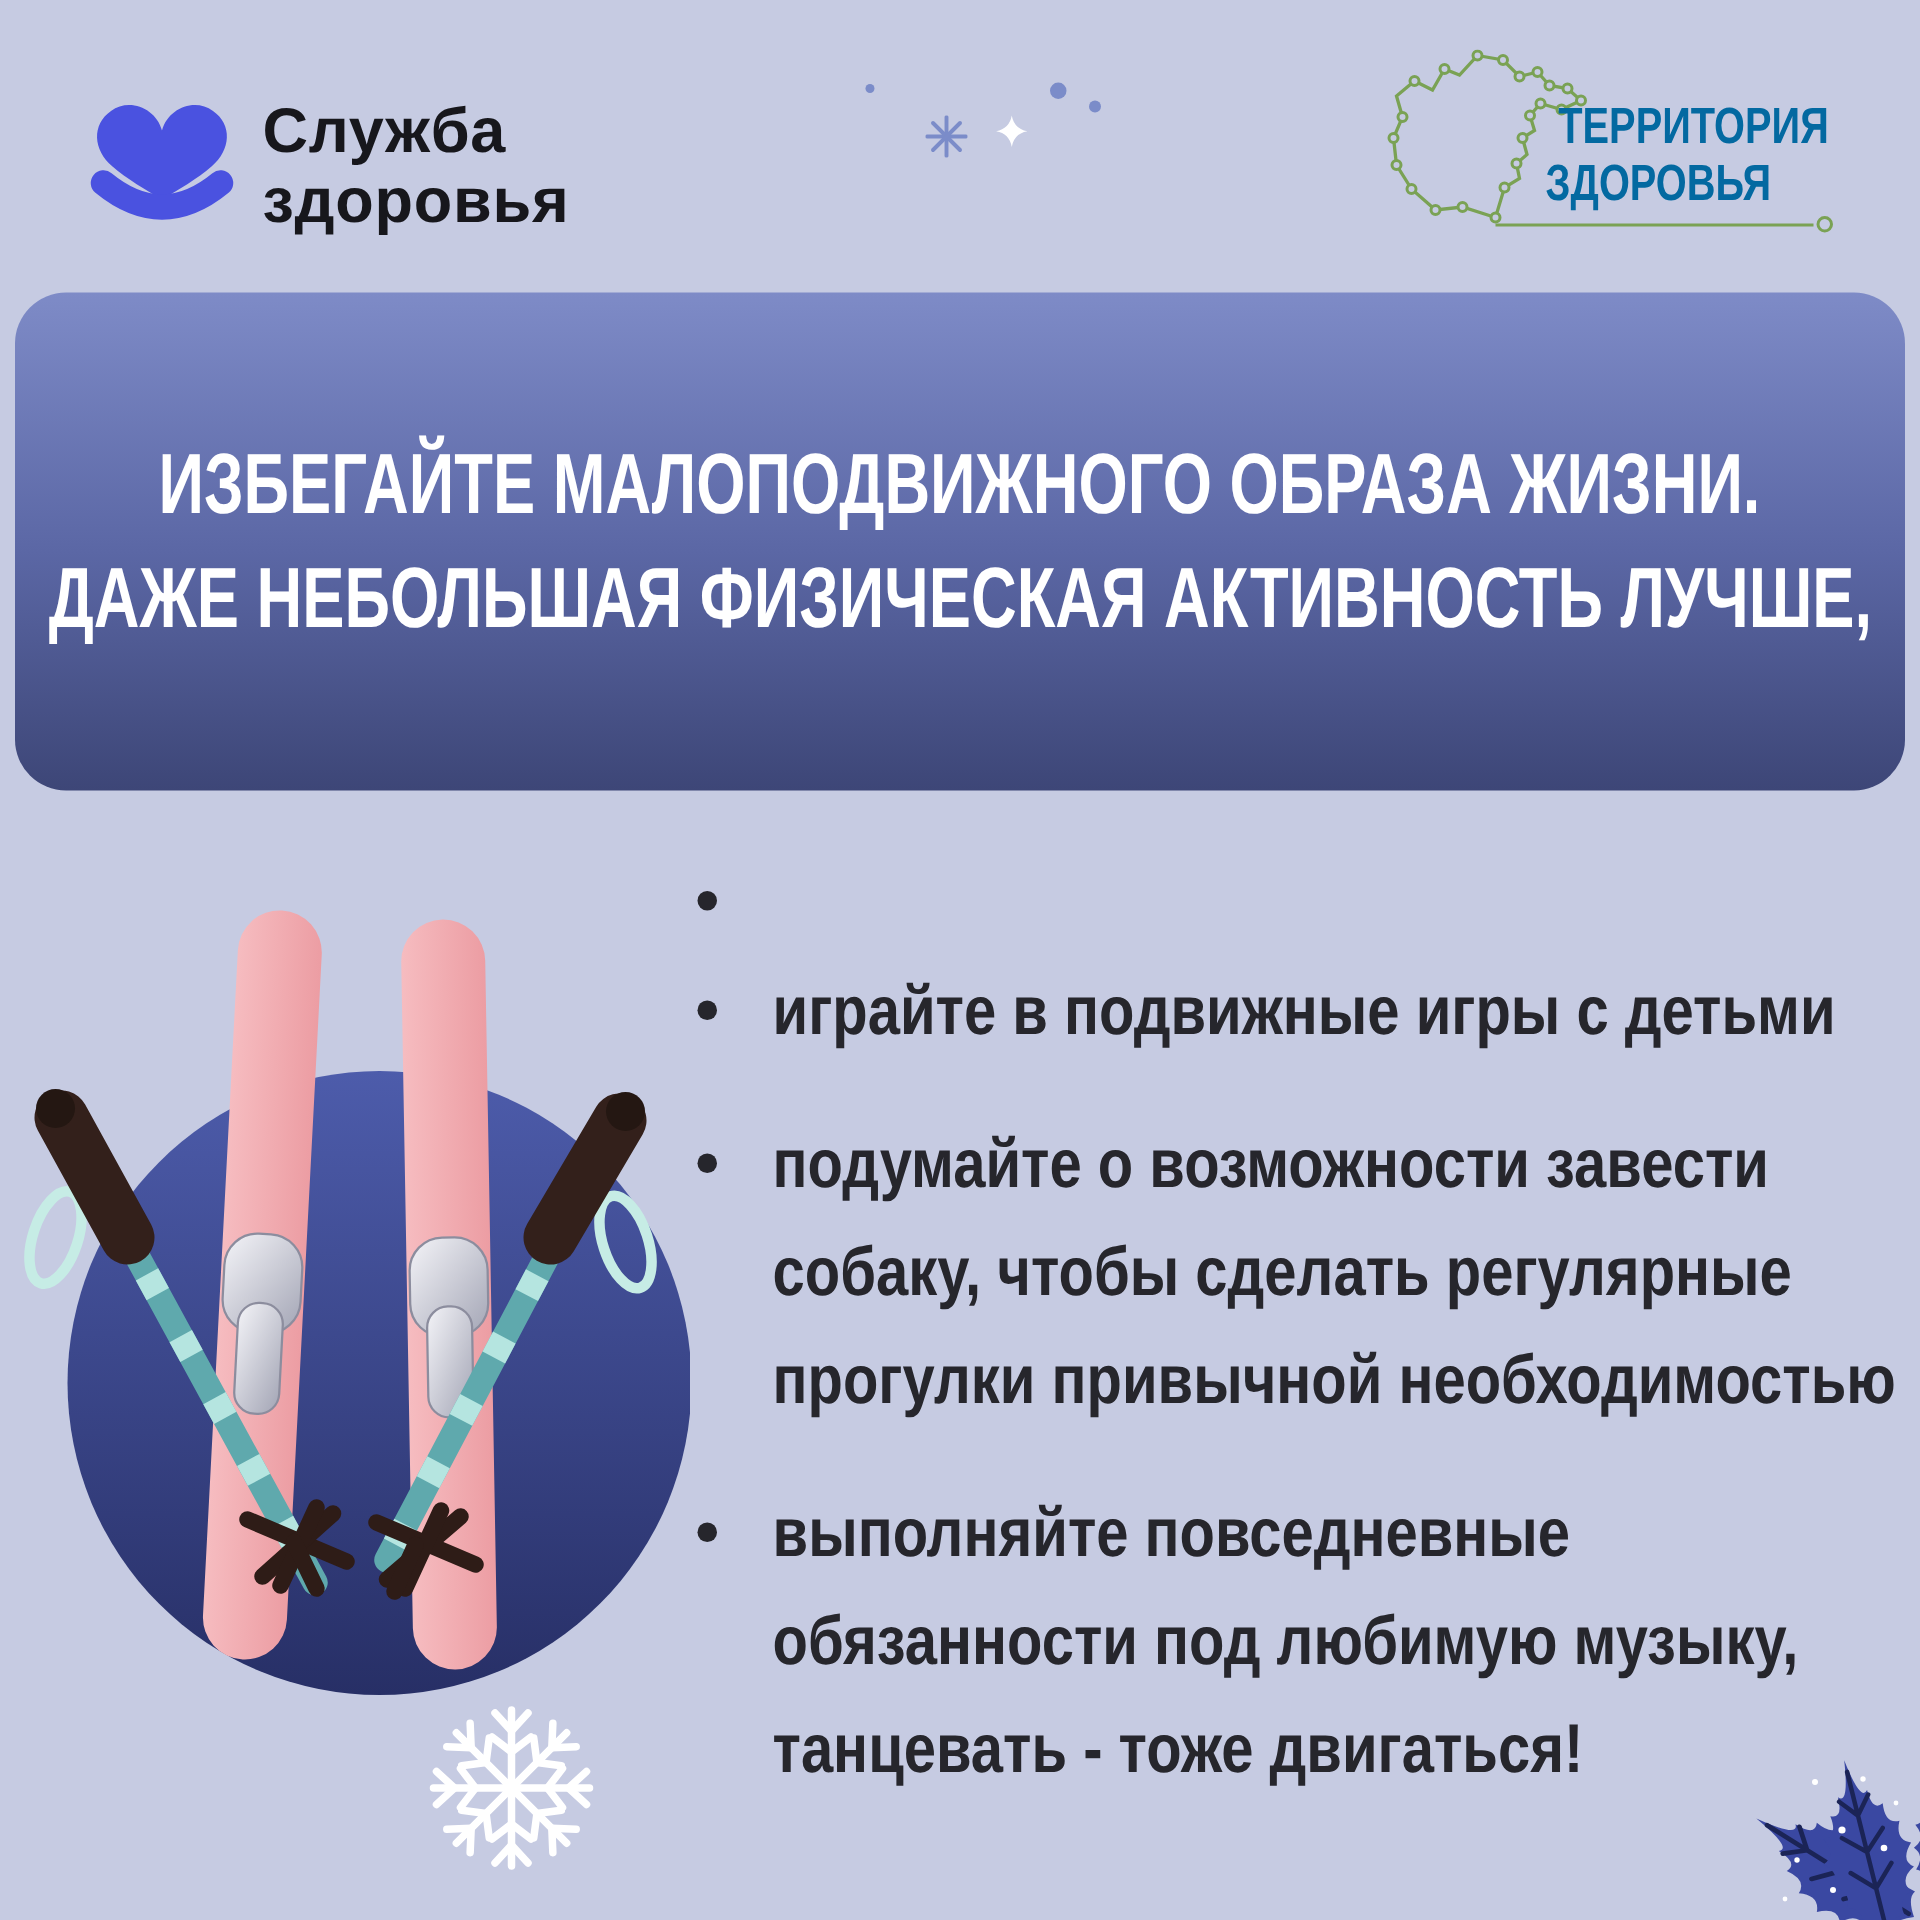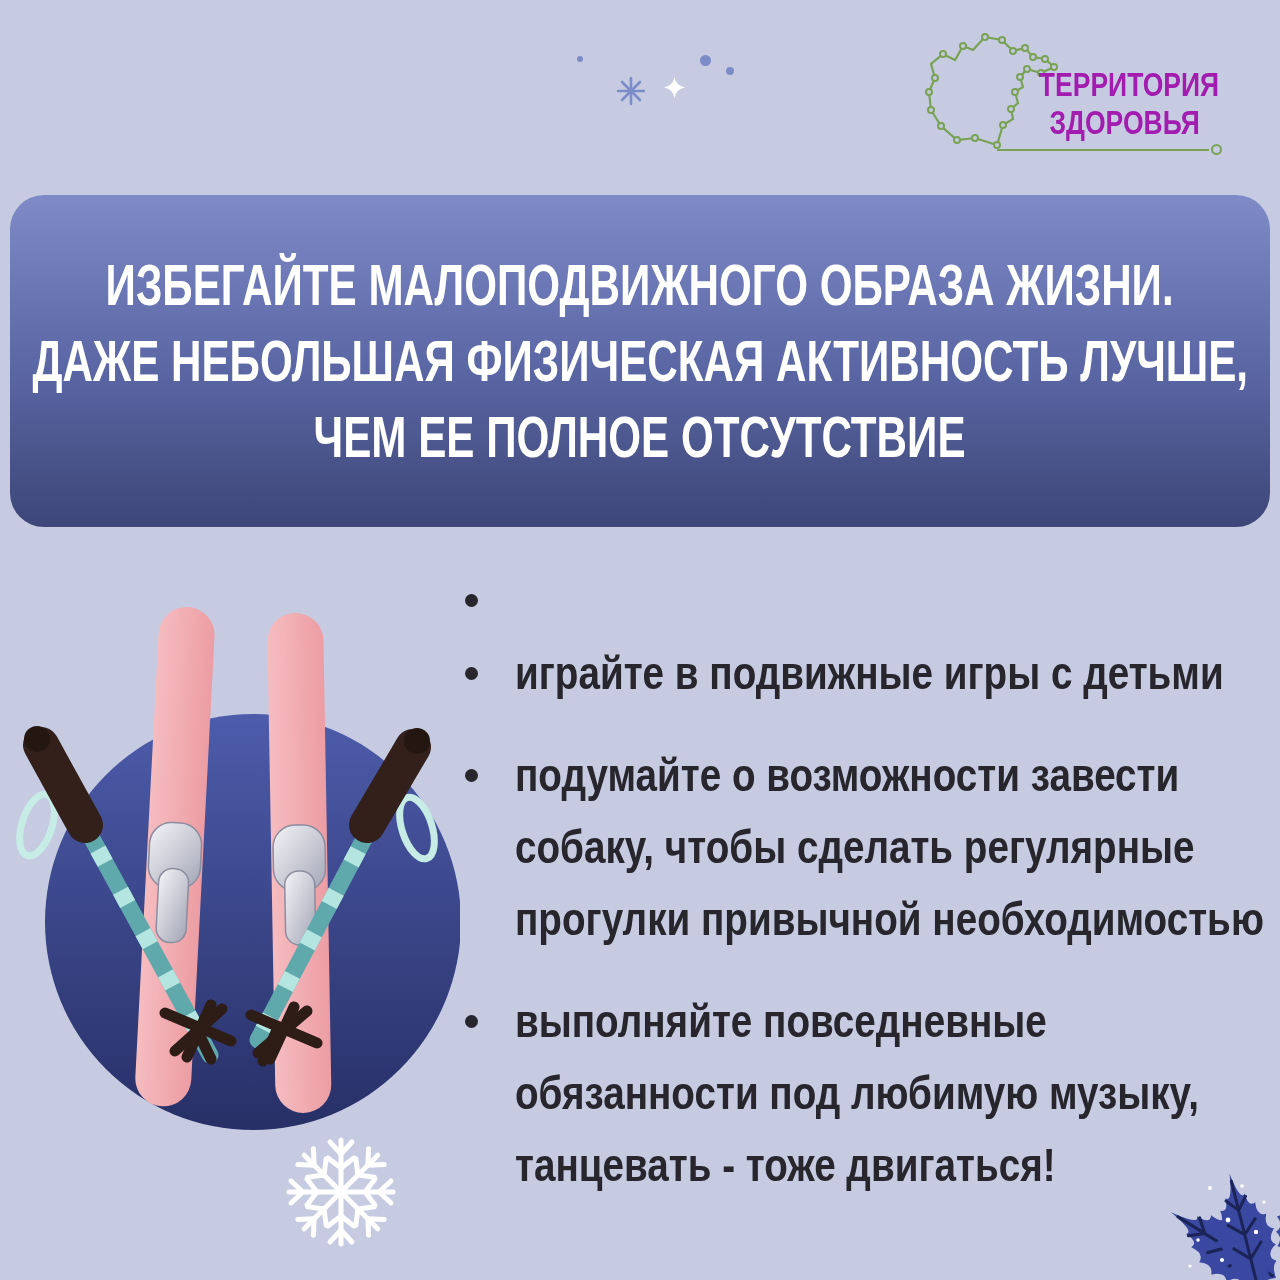--- a/index.html
+++ b/index.html
@@ -10,21 +10,21 @@
     font-family:"Liberation Sans", sans-serif;
   }
 
   
   .logo-left { position:absolute; left:55px; top:57px; display:flex; align-items:flex-start; }
   .logo-left svg { width:106px; height:100px; flex:none; }
   .logo-left-text { margin-left:14px; margin-top:6px; font-weight:700; font-size:42px; line-height:47px; color:#17171c; letter-spacing:0.5px; }
 
   .logo-right { position:absolute; left:923px; top:33px; width:300px; height:121px; }
   .logo-right svg.map { position:absolute; left:0; top:0; width:148px; height:121px; }
-  .tz-text { position:absolute; right:4px; top:32px; text-align:center; color:#a21caf; font-weight:700; }
+  .tz-text { position:absolute; right:4px; top:32px; text-align:left; color:#0369a1; font-weight:700; }
   .tz-line1, .tz-line2 { height:38px; line-height:38px; white-space:nowrap; }
   .tz-line1 span, .tz-line2 span { display:inline-block; transform:scaleX(0.78); transform-origin:right center; font-size:34px; }
   .tz-underline { position:absolute; left:74px; bottom:3px; right:14px; height:2px; background:#7aa254; }
   .tz-ring { position:absolute; right:1px; bottom:-1px; width:7px; height:7px; border:2px solid #7aa254; border-radius:50%; }
 
   
   .spark-dot { position:absolute; border-radius:50%; background:#7b8cc9; }
   .spark-dot.d1 { left:577px; top:56px; width:6px; height:6px; }
   .spark-dot.d2 { left:700px; top:55px; width:11px; height:11px; }
   .spark-dot.d3 { left:726px; top:67px; width:8px; height:8px; }
@@ -51,20 +51,30 @@
   
   .ski-illustration { position:absolute; left:15px; top:585px; width:445px; height:545px; }
   .snowflake { position:absolute; left:283px; top:1134px; width:116px; height:116px; }
   .leaf-decor { position:absolute; left:1138px; top:1128px; width:142px; height:152px; }
 </style>
 </head>
 <body>
 
 <div class="poster">
 
+  <div class="logo-left">
+    <svg viewBox="0 0 106 100">
+      <path d="M53 30 C49 15 31 8 19 17 C6 26 7 43 20 54 C29 62 43 70 53 76 C63 70 77 62 86 54 C99 43 100 26 87 17 C75 8 57 15 53 30 Z" fill="#4a52e0"></path>
+      <path d="M14 65 Q53 97 92 65" stroke="#4a52e0" stroke-width="17" fill="none" stroke-linecap="round"></path>
+    </svg>
+    <div class="logo-left-text">
+      <div>Служба</div>
+      <div>здоровья</div>
+    </div>
+  </div>
 
   <div class="logo-right">
     <svg class="map" viewBox="0 0 148 121">
       <polygon points="62,4 79,7 90,18 102,15 110,24 122,26 131,34 118,40 104,36 97,44 100,54 92,59 95,70 88,76 90,86 80,92 74,112 52,105 34,107 18,93 8,77 6,59 12,45 8,31 20,21 32,27 40,13 50,17" fill="none" stroke="#7aa254" stroke-width="2.2"></polygon>
       <g fill="#c6cbe2" stroke="#7aa254" stroke-width="2">
         <circle cx="62" cy="4" r="3"></circle>
           <circle cx="79" cy="7" r="3"></circle>
           <circle cx="90" cy="18" r="3"></circle>
         <circle cx="102" cy="15" r="3"></circle>
           <circle cx="110" cy="24" r="3"></circle>
@@ -107,21 +117,20 @@
     </g>
   </svg>
   <svg class="spark-star4" viewBox="-11 -11 22 22">
     <path d="M0,-10 Q1.5,-1.5 10,0 Q1.5,1.5 0,10 Q-1.5,1.5 -10,0 Q-1.5,-1.5 0,-10 Z" fill="#ffffff"></path>
   </svg>
 
   <div class="banner">
     <div class="banner-text">
       <div class="banner-line"><span>ИЗБЕГАЙТЕ МАЛОПОДВИЖНОГО ОБРАЗА ЖИЗНИ.</span></div>
       <div class="banner-line"><span>ДАЖЕ НЕБОЛЬШАЯ ФИЗИЧЕСКАЯ АКТИВНОСТЬ ЛУЧШЕ,</span></div>
-      <div class="banner-line"><span>ЧЕМ ЕЕ ПОЛНОЕ ОТСУТСТВИЕ</span></div>
     </div>
   </div>
 
   <svg class="ski-illustration" viewBox="0 0 445 545">
     <defs>
       <linearGradient id="circGrad" x1="0" y1="0" x2="0" y2="1">
         <stop offset="0" stop-color="#4d5cab"></stop>
           <stop offset="1" stop-color="#272f66"></stop>
       </linearGradient>
       <linearGradient id="skiGrad" x1="0" y1="0" x2="1" y2="0">

